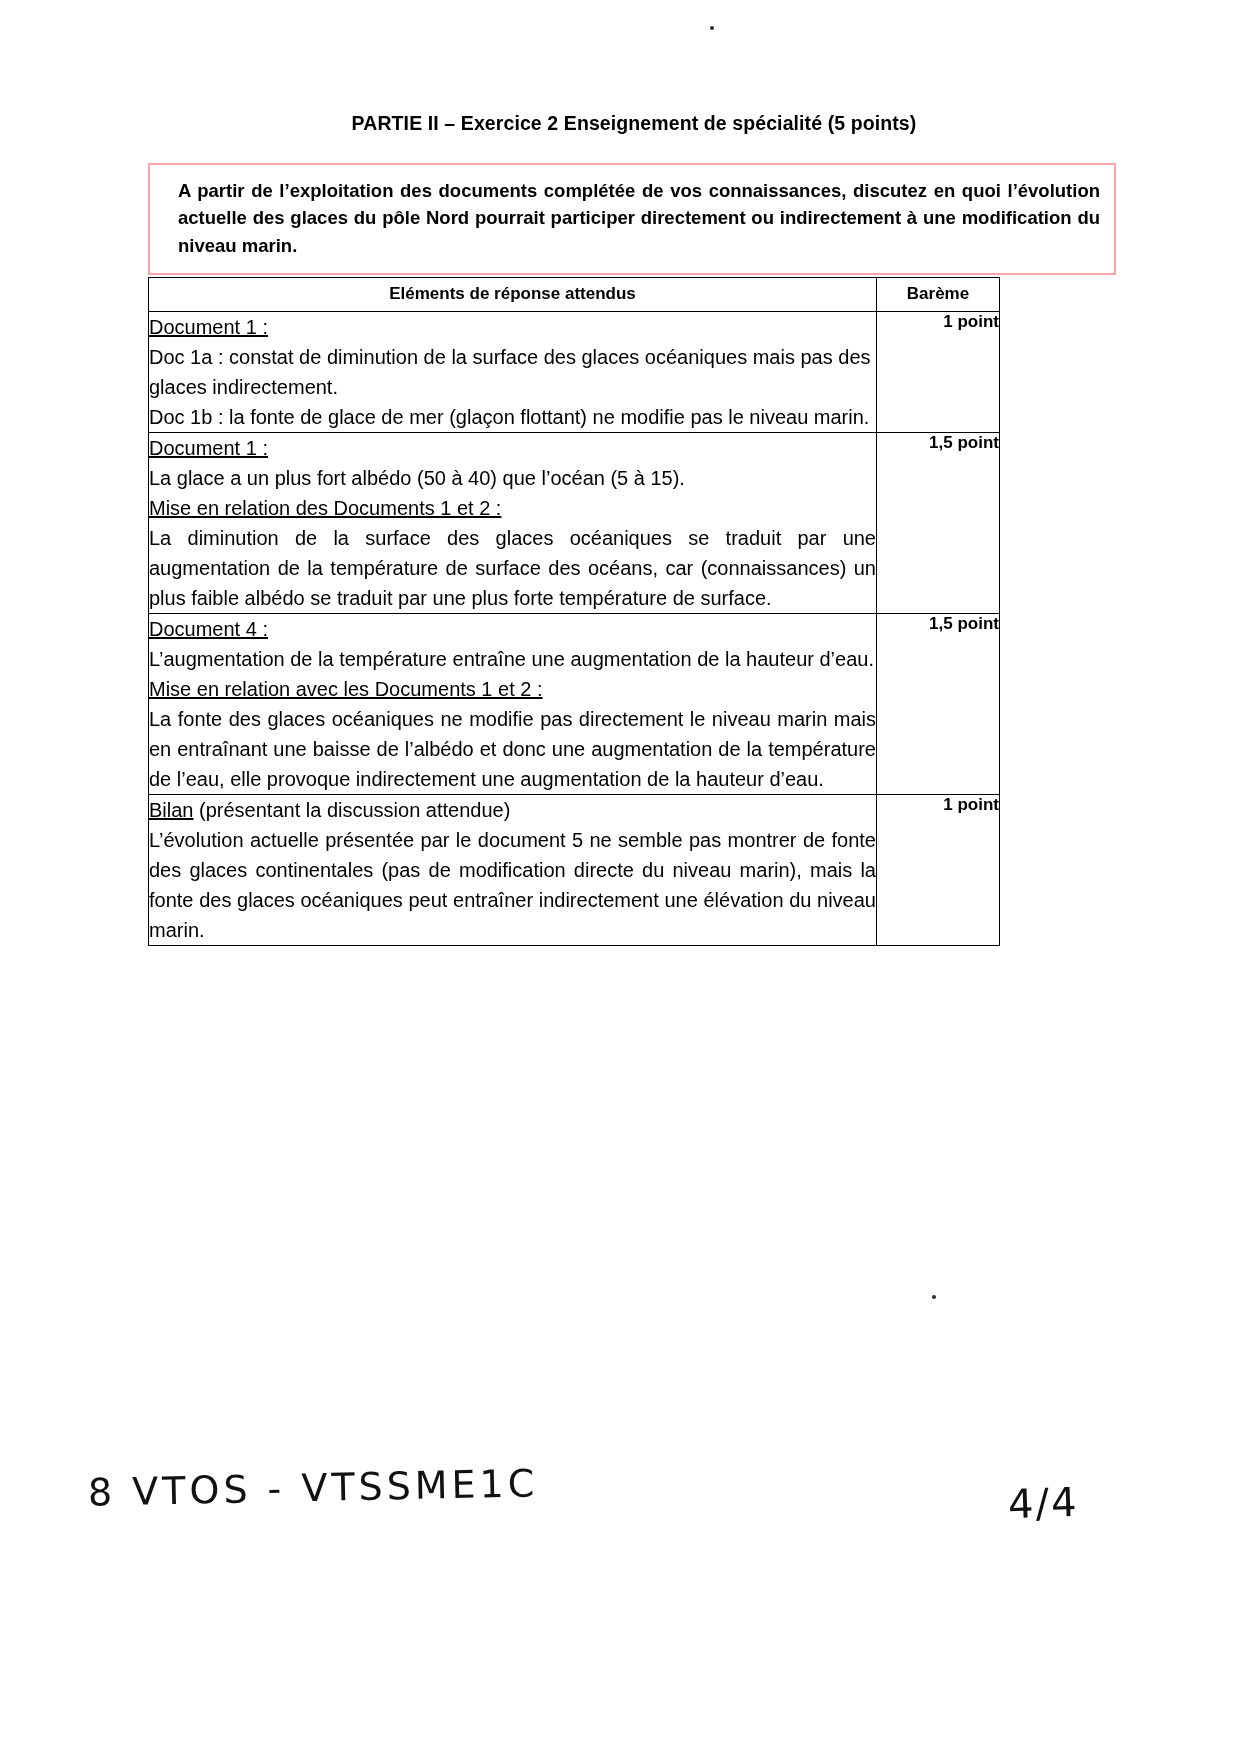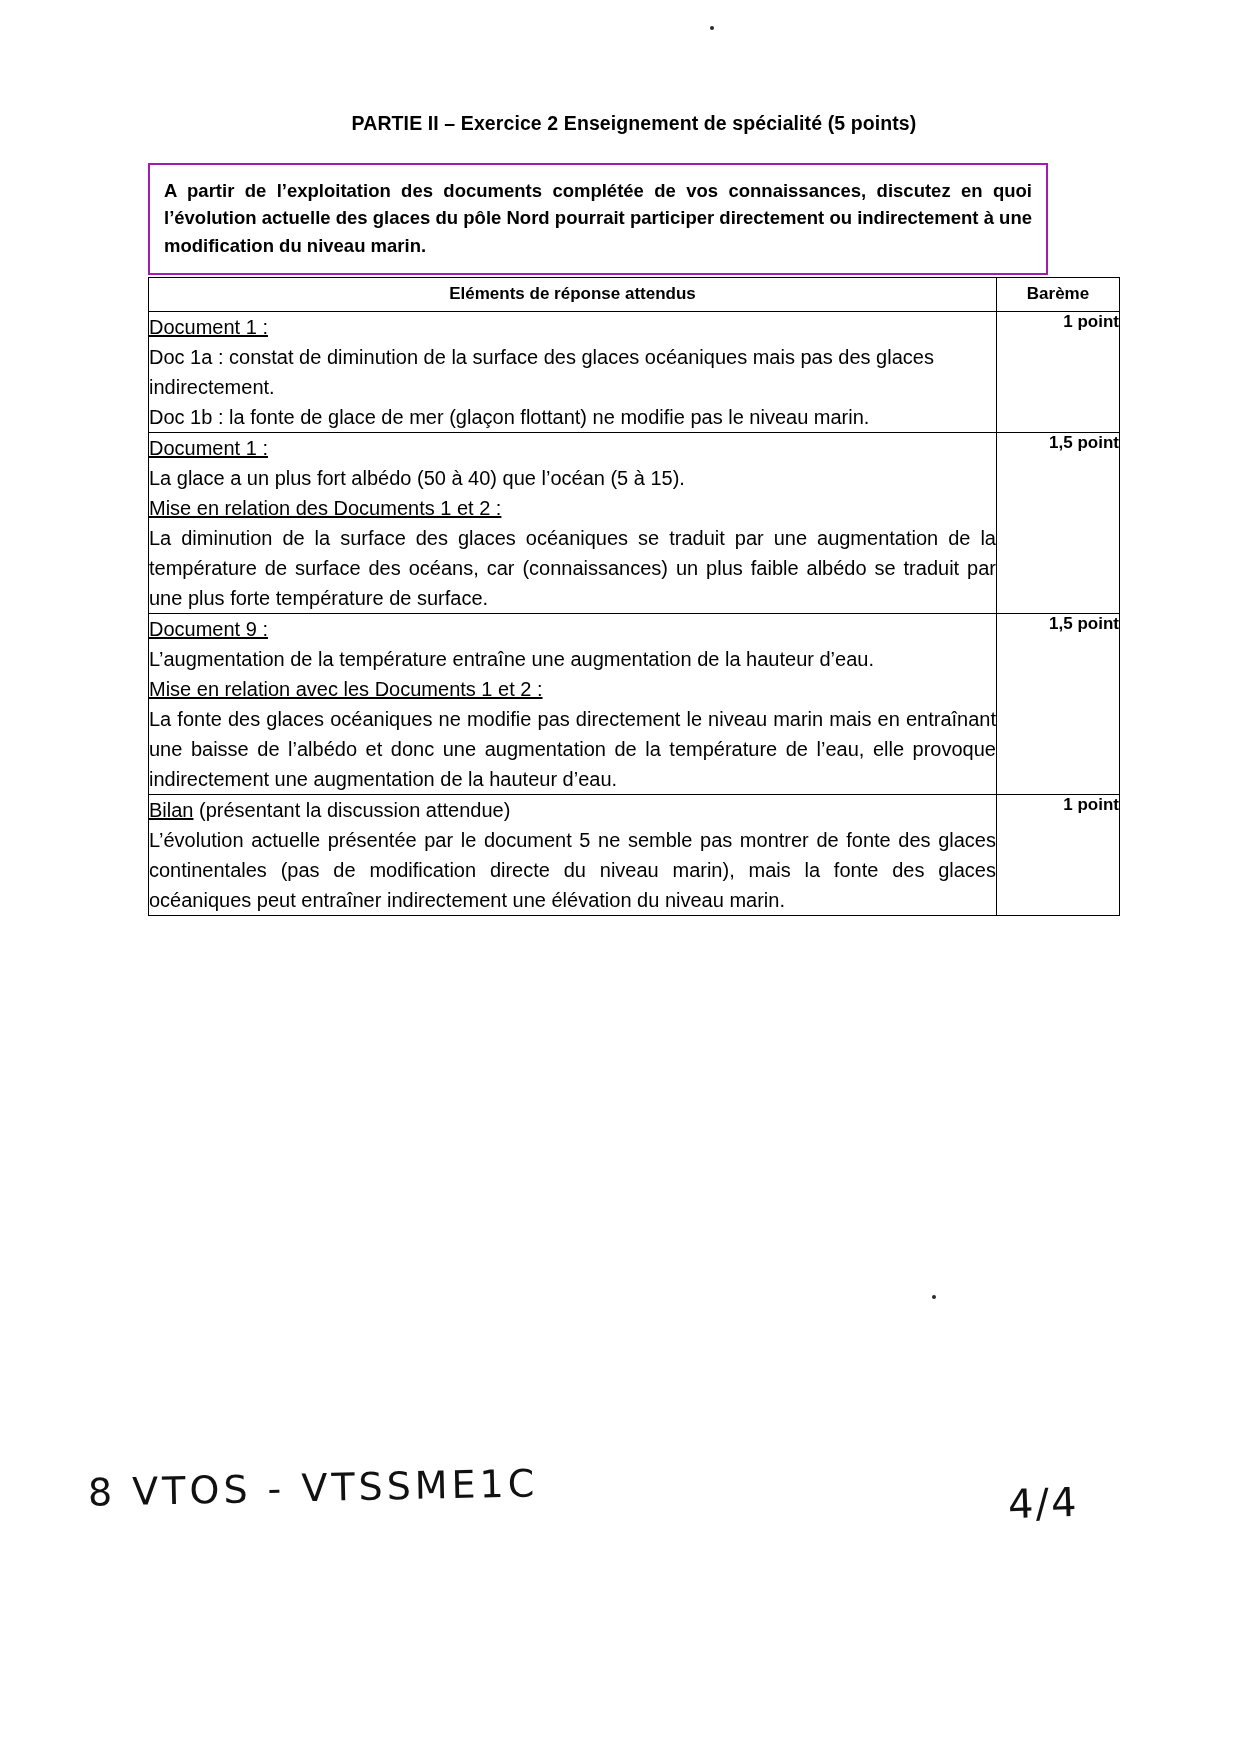--- a/index.html
+++ b/index.html
@@ -49,39 +49,39 @@
     text-align: center;
     font-size: 19.5px;
     font-weight: bold;
     letter-spacing: 0.1px;
   }
 
   .prompt-box {
     position: absolute;
     left: 148px;
     top: 163px;
-    width: 900px;
-    padding: 12px 14px 14px 14px;
-    border: 2px solid #a21caf;
+    width: 968px;
+    padding: 12px 14px 14px 28px;
+    border: 2px solid #fca5a5;
     box-sizing: border-box;
   }
   .prompt-box p {
     margin: 0;
     font-size: 18.5px;
     font-weight: bold;
     line-height: 1.48;
     text-align: justify;
     text-justify: inter-word;
   }
 
   table.grid {
     position: absolute;
     left: 148px;
     top: 277px;
-    width: 972px;
+    width: 852px;
     border-collapse: collapse;
     table-layout: fixed;
   }
   table.grid th, table.grid td {
     border: 1px solid #000;
     vertical-align: top;
     padding: 0;
   }
   table.grid thead th {
     text-align: center;
@@ -171,21 +171,21 @@
           <span class="line u">Document 1 :</span>
           <span class="line">La glace a un plus fort albédo (50 à 40) que l’océan (5 à 15).</span>
           <span class="line u">Mise en relation des Documents 1 et 2 :</span>
           <span class="line just">La diminution de la surface des glaces océaniques se traduit par une augmentation de la température de surface des océans, car (connaissances) un plus faible albédo se traduit par une plus forte température de surface.</span>
         </td>
         <td class="score">1,5 point</td>
       </tr>
 
       <tr>
         <td class="content">
-          <span class="line u">Document 9 :</span>
+          <span class="line u">Document 4 :</span>
           <span class="line just">L’augmentation de la température entraîne une augmentation de la hauteur d’eau.</span>
           <span class="line u">Mise en relation avec les Documents 1 et 2 :</span>
           <span class="line just">La fonte des glaces océaniques ne modifie pas directement le niveau marin mais en entraînant une baisse de l’albédo et donc une augmentation de la température de l’eau, elle provoque indirectement une augmentation de la hauteur d’eau.</span>
         </td>
         <td class="score">1,5 point</td>
       </tr>
 
       <tr>
         <td class="content">
           <span class="line"><span class="u">Bilan</span><span> (présentant la discussion attendue)</span></span>

